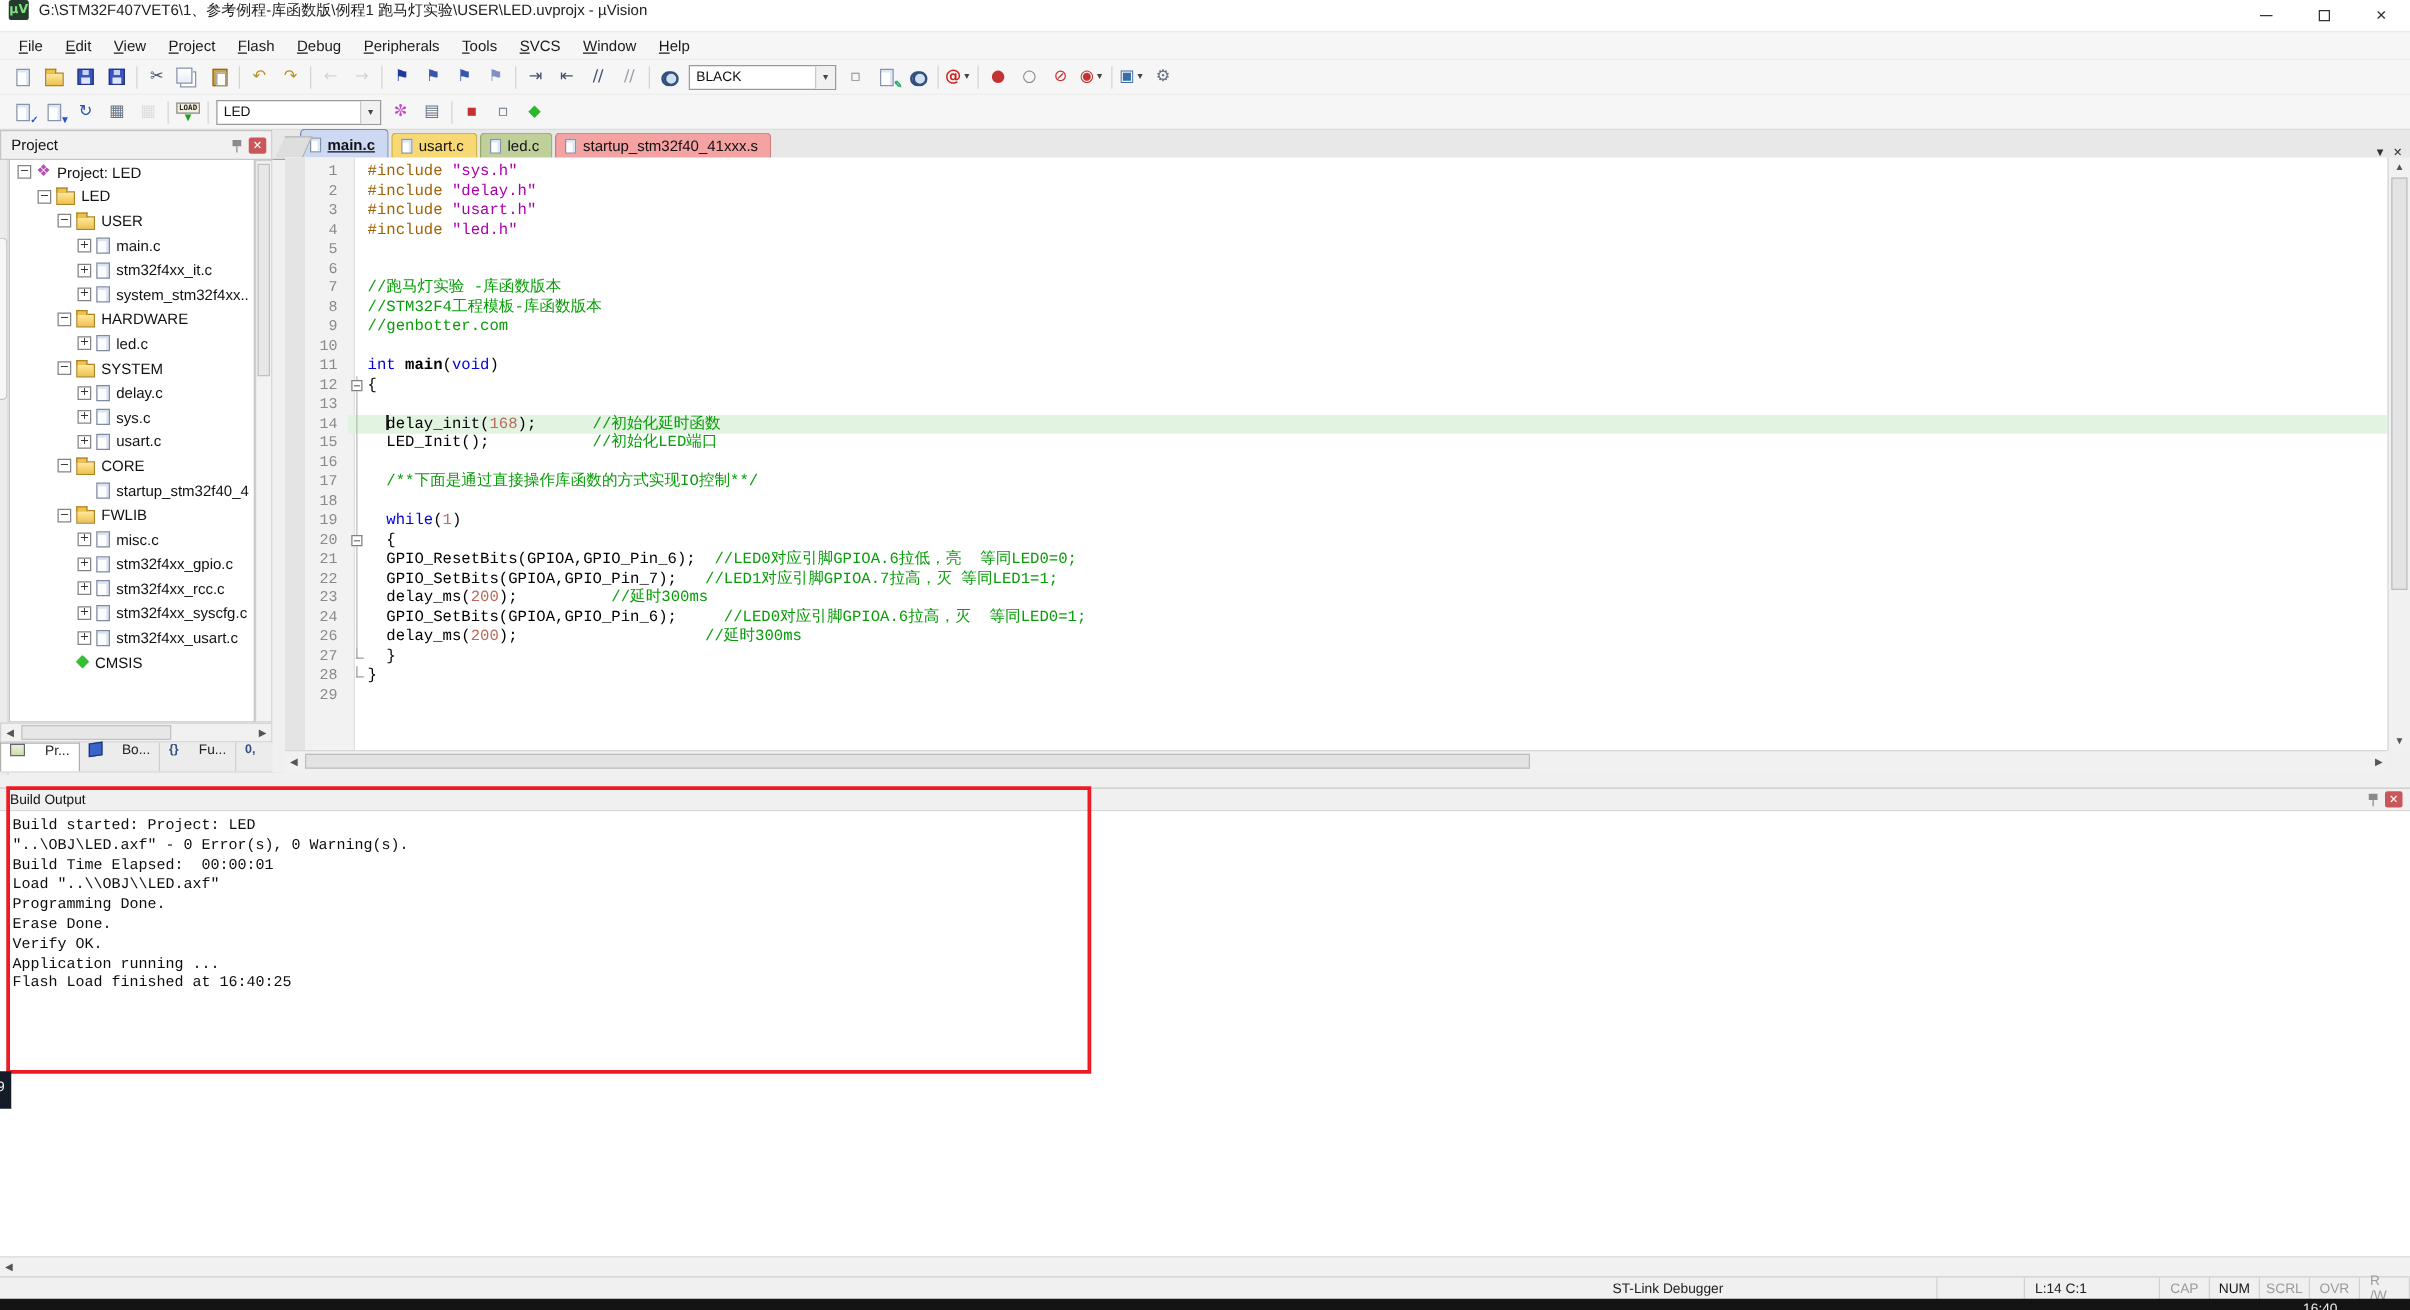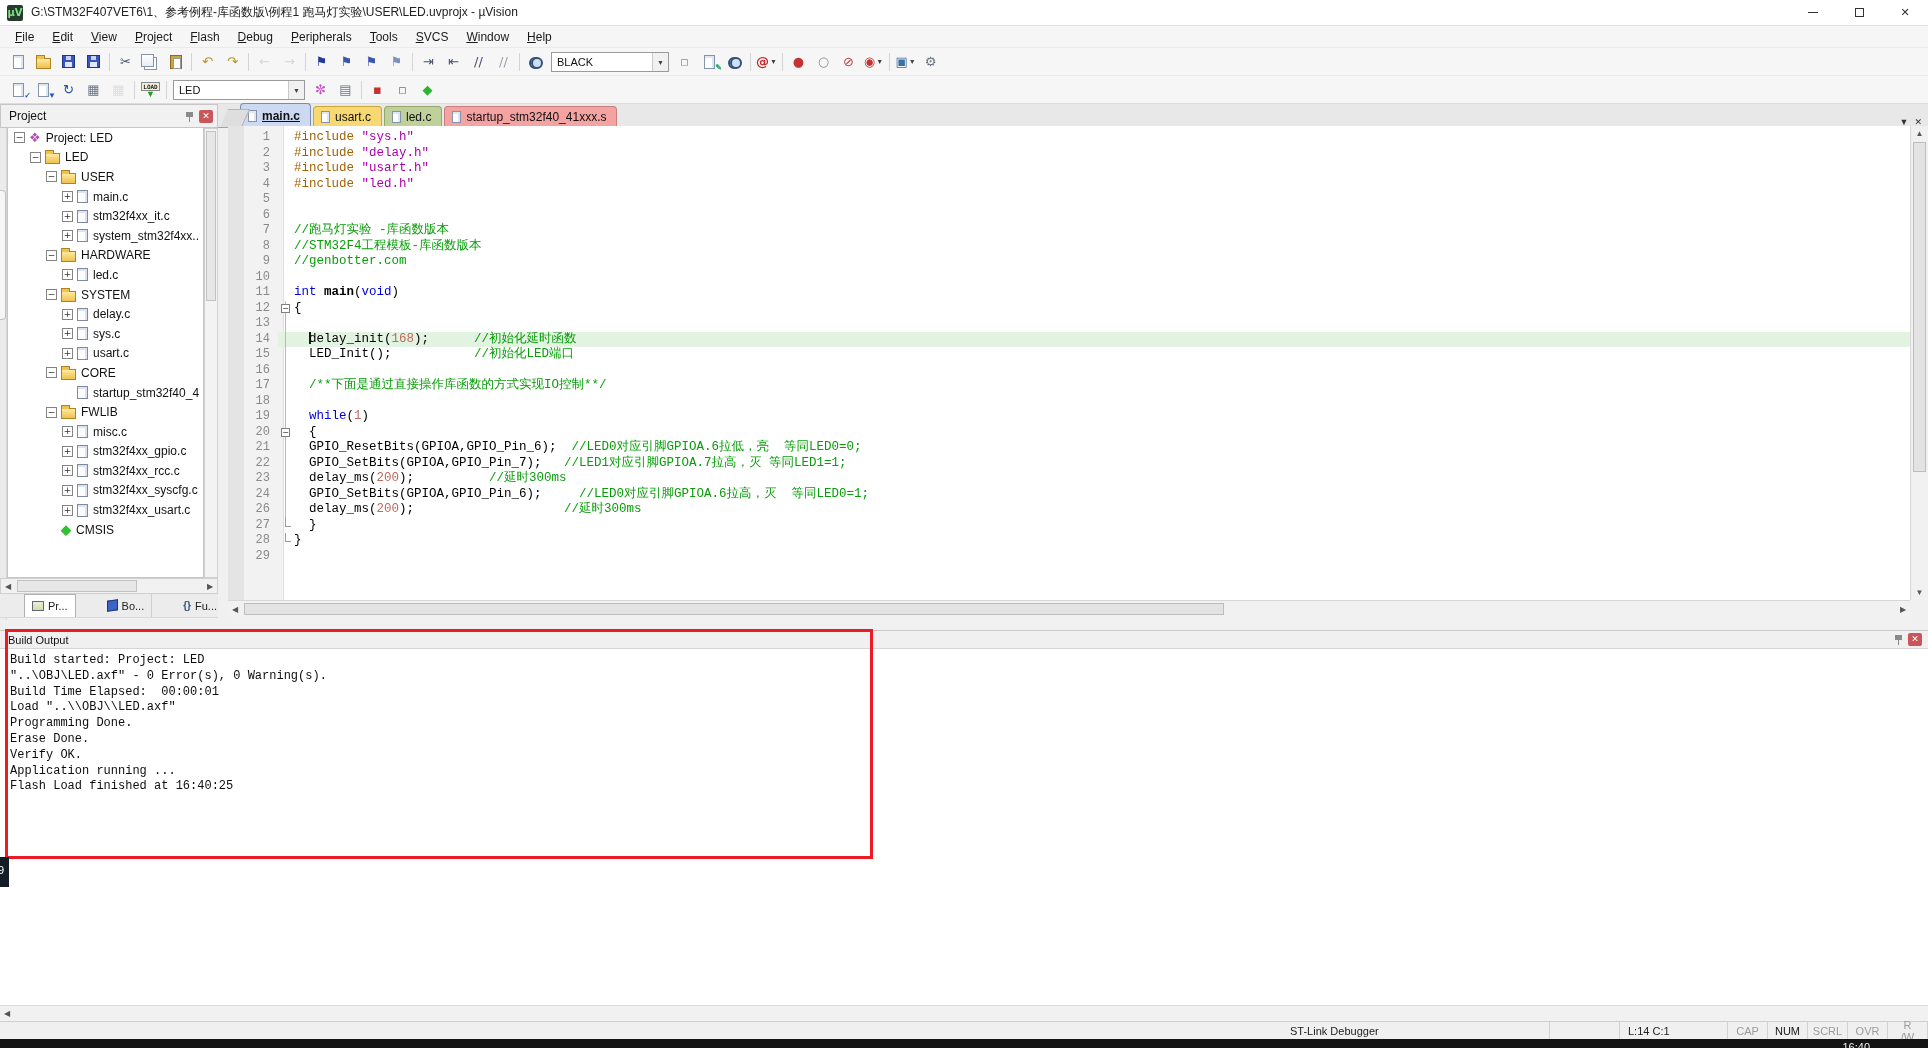--- a/index.html
+++ b/index.html
@@ -1,21 +1,21 @@
 <!DOCTYPE html>
 <html><head>
 <meta charset="utf-8">
 <style>
   * { margin:0; padding:0; box-sizing:border-box; }
   html,body { background:#d8d8d8; }
   .app { position:relative; width:1928px; height:1048px; background:#f0f0f0; overflow:hidden;
          font-family:"Liberation Sans", sans-serif; font-size:12px; color:#111; }
 
   
-  .titlebar { position:absolute; left:0; top:0; width:100%; height:26px; background:#fff; border-bottom:1px solid #e4e4e4; display:flex; align-items:center; }
+  .titlebar { position:absolute; left:0; top:0; width:100%; height:26px; background:#fff; border-bottom:1px solid #e4e4e4; display:flex; }
   .appicon { width:16px; height:16px; margin:0 8px 0 7px; background:#243b2e; border-radius:2px; color:#7fe07f; font:bold 10px "DejaVu Sans",sans-serif; text-align:center; line-height:15px; }
   .title-text { font-size:12px; color:#222; }
   .wctl { margin-left:auto; display:flex; height:100%; }
   .wbtn { width:46px; height:100%; display:flex; align-items:center; justify-content:center; color:#333; font-size:11px; }
   .wbtn .bar { width:10px; height:1px; background:#333; }
   .wbtn .box { width:9px; height:9px; border:1px solid #333; }
 
   
   .menubar { position:absolute; left:0; top:26px; width:100%; height:22px; background:#f6f6f6; display:flex; align-items:center; padding-left:6px; border-bottom:1px solid #eaeaea; }
   .menu-item { padding:2px 9px; color:#1a1a1a; }
@@ -78,21 +78,21 @@
   .ticon { flex:none; margin-right:5px; }
   .i-file { width:11px; height:13px; background:#fdfdff; border:1px solid #7d8aa0; box-shadow:inset -2px 2px 0 #dbe3f2; }
   .i-proj { color:#b44fb4; font-size:13px; line-height:13px; font-family:"DejaVu Sans",sans-serif; }
   .i-cmsis { color:#2ec42e; font-size:13px; line-height:13px; text-shadow:0 0 1px #0a5a0a; font-family:"DejaVu Sans",sans-serif; }
   .pvscroll { position:absolute; left:204px; top:128px; width:14px; height:450px; background:#f3f3f3; border:1px solid #d0d0d0; }
   .pvscroll .thumb { position:absolute; left:1px; top:2px; width:10px; height:170px; background:#e7e7e7; border:1px solid #c2c2c2; }
   .phscroll { position:absolute; left:0; top:578px; width:218px; height:16px; background:#f1f1f1; border:1px solid #d0d0d0; display:flex; align-items:center; }
   .phscroll .thumb { height:12px; width:120px; background:#e7e7e7; border:1px solid #c2c2c2; margin-left:2px; }
   .sarrow { width:14px; text-align:center; font-size:8px; color:#555; }
   .ptabs { position:absolute; left:0; top:594px; width:228px; height:24px; display:flex; align-items:stretch; background:#ececec; border-bottom:1px solid #d9d9d9; }
-  .ptab { display:flex; align-items:center; gap:4px; padding:0 7px; color:#222; border-right:1px solid #cfcfcf; font-size:11px;margin-left:24px; }
+  .ptab { display:flex; gap:16px; padding:0 7px; color:#222; border-right:1px solid #cfcfcf; font-size:11px; }
   .ptab.active { background:#fff; border:1px solid #b0b0b0; border-bottom:none; }
   .pticon { font-size:10px; color:#33507c; font-weight:bold; }
   .pticon.grid { width:12px; height:10px; background:linear-gradient(#e8f0d8,#cde0a8); border:1px solid #667; }
   .pticon.book { width:11px; height:11px; background:#3a64c8; border:1px solid #21386e; transform:skewY(-8deg); }
 
   
   .splitter { position:absolute; left:218px; top:128px; width:10px; height:490px; background:#f0f0f0; }
   .editor { position:absolute; left:228px; top:126px; width:1682px; height:474px; background:#fff; overflow:hidden; }
   .colbg-margin { position:absolute; left:0; top:0; width:16px; height:100%; background:#e4e4e4; }
   .colbg-nums { position:absolute; left:16px; top:0; width:40px; height:100%; background:#f2f2f2; border-right:1px solid #e0e0e0; }
@@ -564,21 +564,21 @@
   <div class="bhscroll">
     <span class="sarrow">◀</span>
   </div>
   <div class="redbox"></div>
 
   <div class="statusbar">
     <div class="scell grow"></div>
     <div class="scell" style="width:268px">ST-Link Debugger</div>
     <div class="scell" style="width:70px"></div>
     <div class="scell" style="width:108px">L:14 C:1</div>
-    <span id="sflags" style="display:flex;height:100%;text-align:center;">
+    <span id="sflags" style="display:flex;height:100%;">
         <div class="scell" style="width: 40px; justify-content: center;">
           <span class="sflag">CAP</span>
         </div>
         <div class="scell" style="width: 40px; justify-content: center;">
           <span class="sflag on">NUM</span>
         </div>
         <div class="scell" style="width: 40px; justify-content: center;">
           <span class="sflag">SCRL</span>
         </div>
         <div class="scell" style="width: 40px; justify-content: center;">

